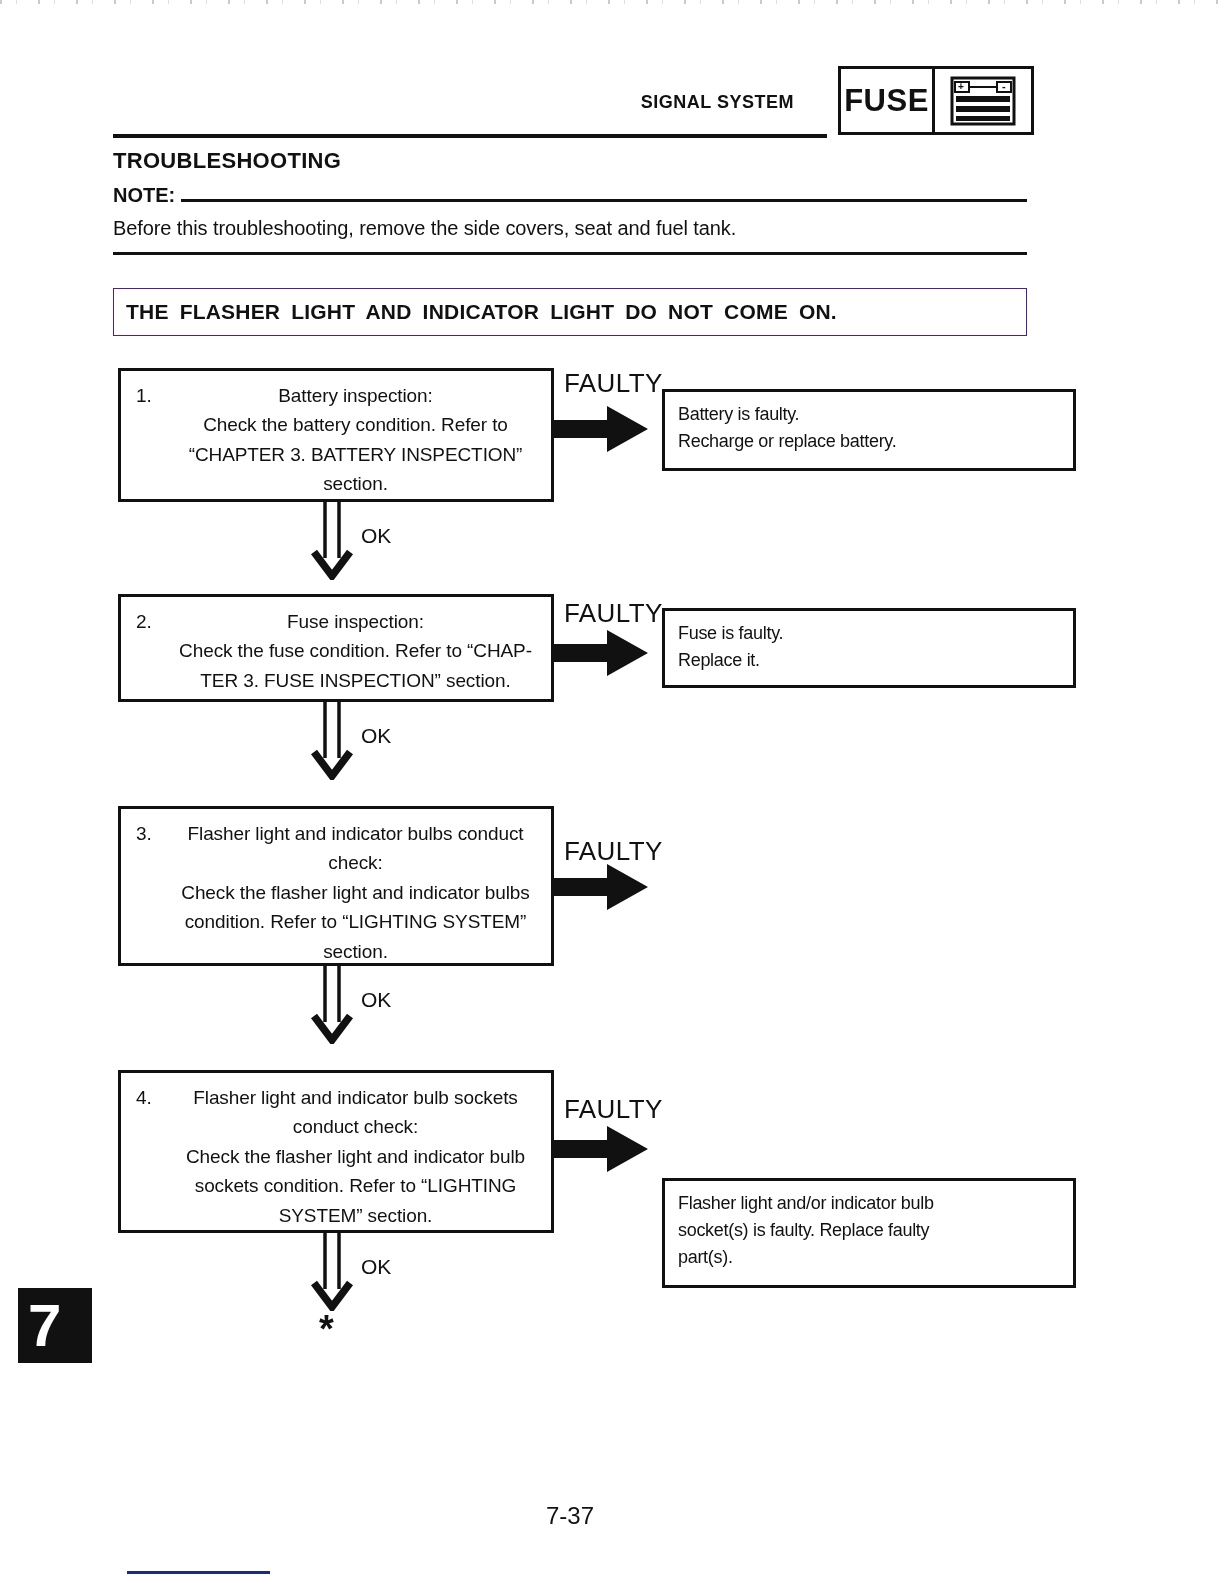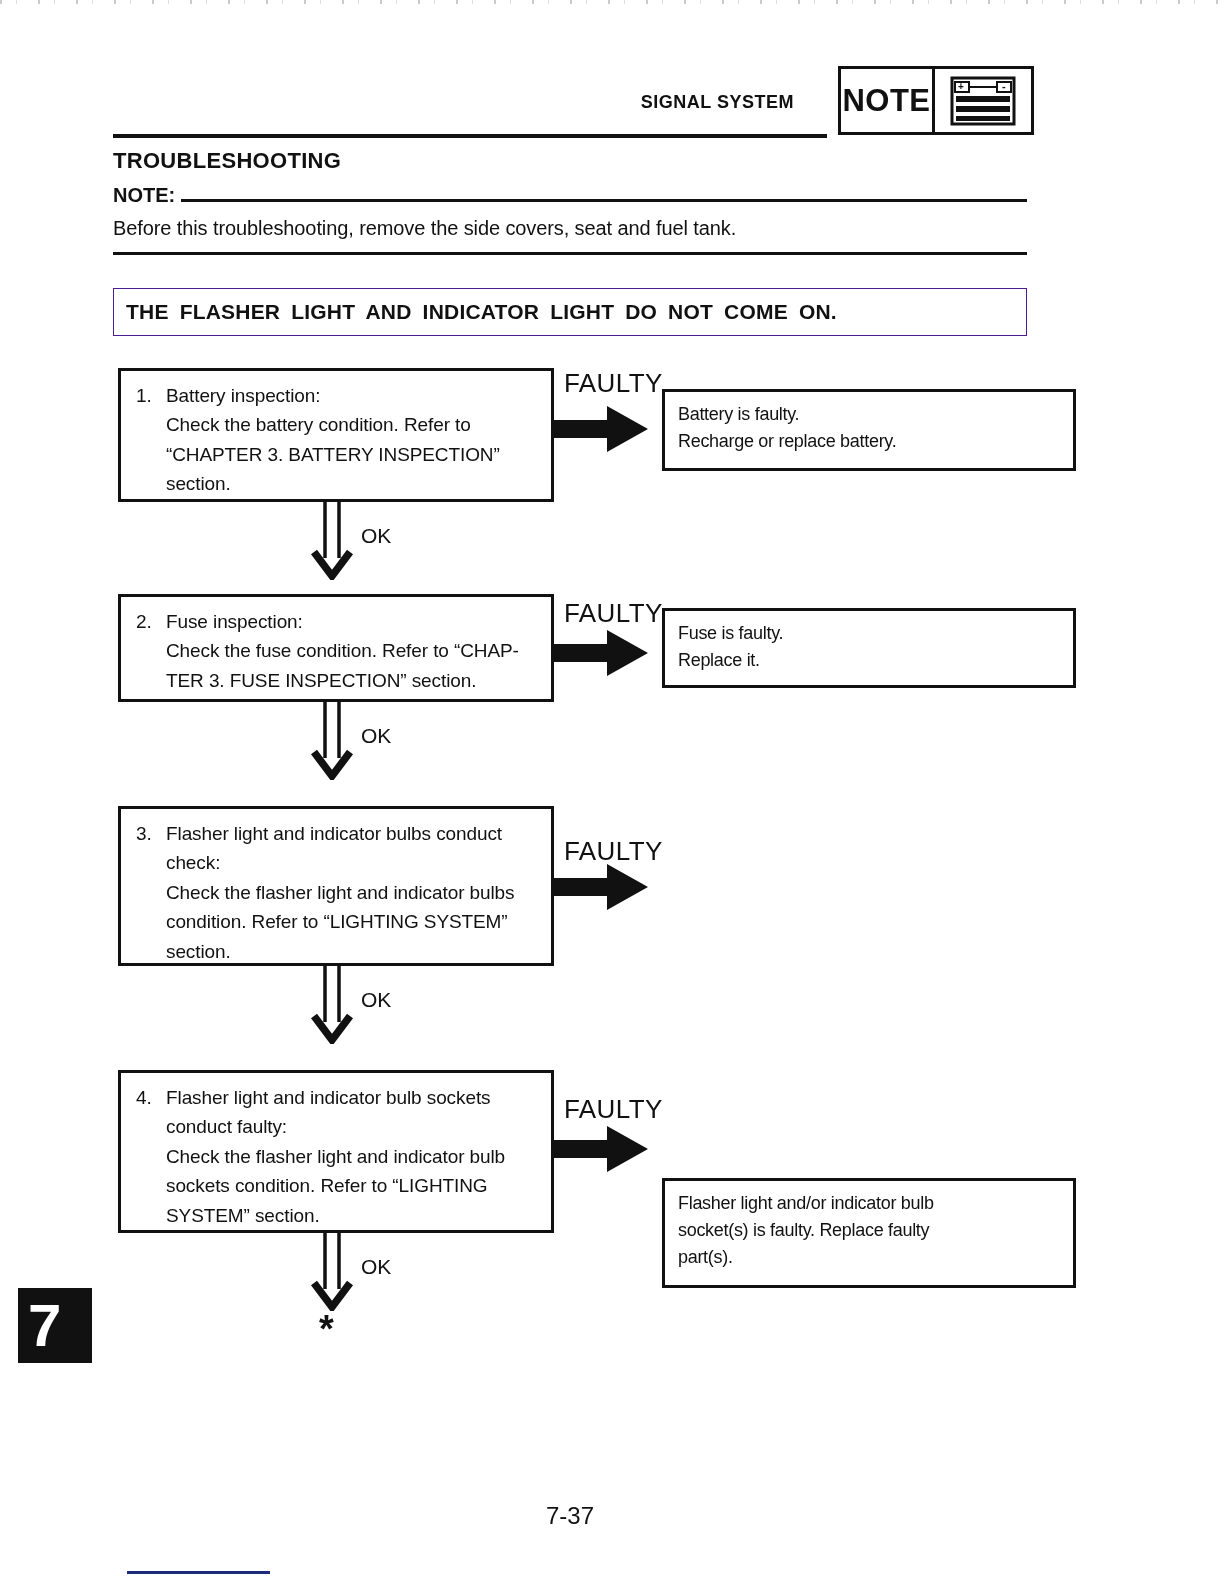--- a/index.html
+++ b/index.html
@@ -62,21 +62,21 @@
   
   .step-box {
     left:118px; width:436px;
     border:3px solid #111;
     padding:10px 6px 0 15px;
     display:flex;
     font-size:19px; line-height:1.55; letter-spacing:-.1px;
     background:#fff;
   }
   .step-num { width:30px; flex:none; }
-  .step-text { flex:1; }
+  .step-text { flex:1;text-align:center; }
   .step-title, .step-body { white-space:pre; }
 
   .result-box {
     left:662px; width:414px;
     border:3px solid #111;
     padding:9px 4px 0 13px;
     font-size:18px; line-height:1.5; letter-spacing:-.3px;
     white-space:pre;
     background:#fff;
   }
@@ -120,21 +120,21 @@
 </head>
 <body>
 
 <div class="page">
 
   <div class="abs scan-noise"></div>
 
   <div class="abs page-title">SIGNAL SYSTEM</div>
 
   <div class="abs elec-badge">
-    <div class="elec-label">NOTE</div>
+    <div class="elec-label">FUSE</div>
     <div class="elec-icon-cell">
       <svg width="66" height="50" viewBox="0 0 66 50" aria-hidden="true">
         <rect x="2" y="2" width="62" height="46" fill="#fff" stroke="#111" stroke-width="3"></rect>
         <rect x="5" y="6" width="14" height="10" fill="#fff" stroke="#111" stroke-width="2"></rect>
         <rect x="47" y="6" width="14" height="10" fill="#fff" stroke="#111" stroke-width="2"></rect>
         <line x1="19" y1="11" x2="47" y2="11" stroke="#111" stroke-width="2"></line>
         <text x="8" y="14" font-size="10" font-weight="bold" fill="#111">+</text>
         <text x="52" y="14" font-size="11" font-weight="bold" fill="#111">-</text>
         <rect x="6" y="20" width="54" height="6" fill="#111"></rect>
         <rect x="6" y="30" width="54" height="6" fill="#111"></rect>
@@ -228,21 +228,21 @@
       <line x1="30" y1="0" x2="30" y2="56" stroke="#111" stroke-width="3.5"></line>
       <path d="M5 50 L23 74 L41 50" fill="none" stroke="#111" stroke-width="7.5"></path>
     </svg>
   </div>
   <div class="abs ok-label ok3">OK</div>
 
   <div class="abs step-box s4">
     <div class="step-num">4.</div>
     <div class="step-text">
       <div class="step-title">Flasher light and indicator bulb sockets
-conduct faulty:</div>
+conduct check:</div>
       <div class="step-body">Check the flasher light and indicator bulb
 sockets condition. Refer to “LIGHTING
 SYSTEM” section.</div>
     </div>
   </div>
   <div class="abs faulty-label f4">FAULTY</div>
   <div class="abs faulty-arrow fa4">
     <svg width="97" height="50" viewBox="0 0 97 50">
         <path d="M0 16 H56 V2 L97 25 L56 48 V34 H0 Z" fill="#111"></path>
       </svg>

